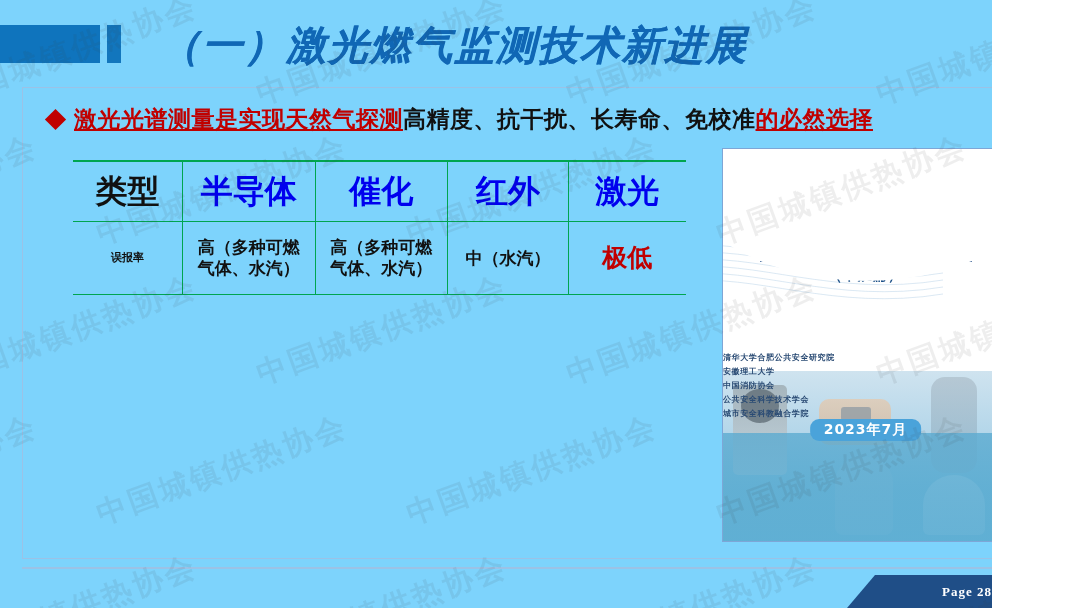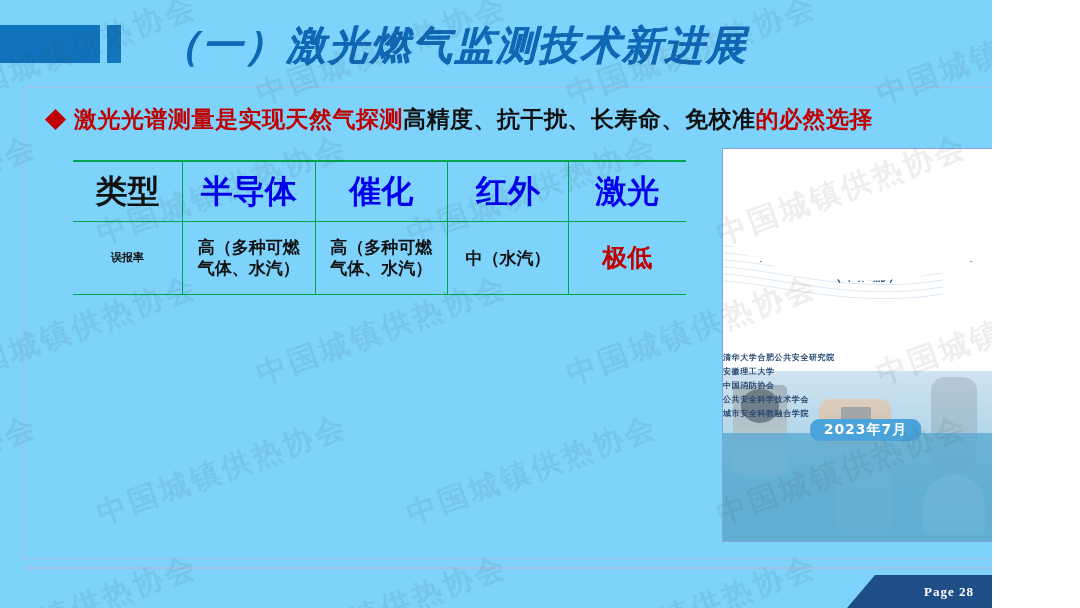--- a/index.html
+++ b/index.html
@@ -61,21 +61,21 @@
   .bullet-row{
     position:absolute;left:48px;top:104px;
     display:flex;align-items:center;z-index:20;
     font-size:23px;font-weight:700;letter-spacing:0.5px;
     font-family:"DejaVu Sans","Liberation Sans",sans-serif;
   }
   .diamond{
     width:15px;height:15px;background:#c00000;
     transform:rotate(45deg);margin-right:11px;flex:0 0 auto;
   }
-  .red{color:#c00000;}
+  .red{color:#c00000;text-decoration:underline;}
   .blk{color:#111111;}
 
   
   table.cmp{
     position:absolute;left:73px;top:160px;width:613px;
     border-collapse:collapse;z-index:20;
     font-family:"DejaVu Sans","Liberation Sans",sans-serif;
     background:transparent;
   }
   table.cmp td,table.cmp th{
@@ -164,21 +164,21 @@
   
   .foot-line{
     position:absolute;left:22px;top:567px;width:1034px;height:1.5px;
     background:#9bc2e6;z-index:12;
   }
   .foot-tab{
     position:absolute;right:0;top:575px;width:145px;height:33px;
     background:#1f4e87;z-index:15;
     clip-path:polygon(28px 0,100% 0,100% 100%,0 100%);
     display:flex;align-items:center;justify-content:flex-end;
-    padding-right:18px;box-sizing:border-box;
+    box-sizing:border-box;
   }
   .foot-tab span{
     color:#ffffff;font-size:13px;font-weight:700;letter-spacing:1px;
     font-family:"Liberation Serif","DejaVu Serif",serif;
   }
 </style>
 </head>
 <body>
 
 <div id="slide">

